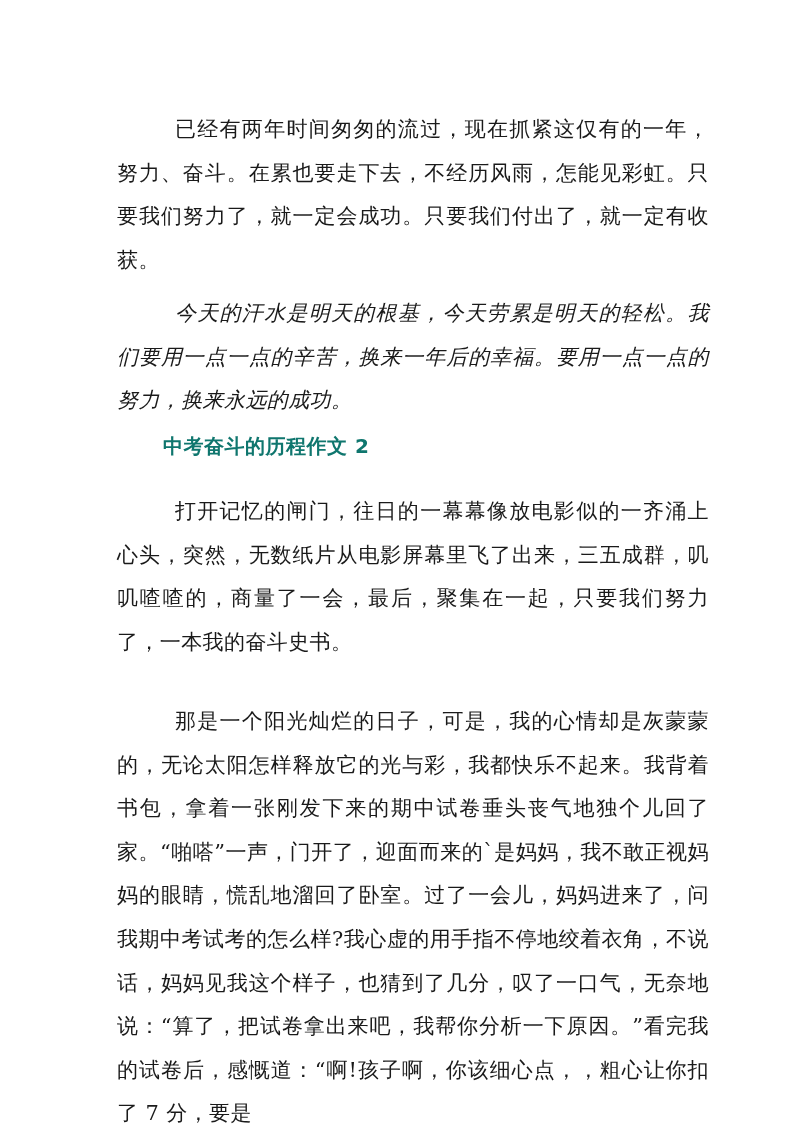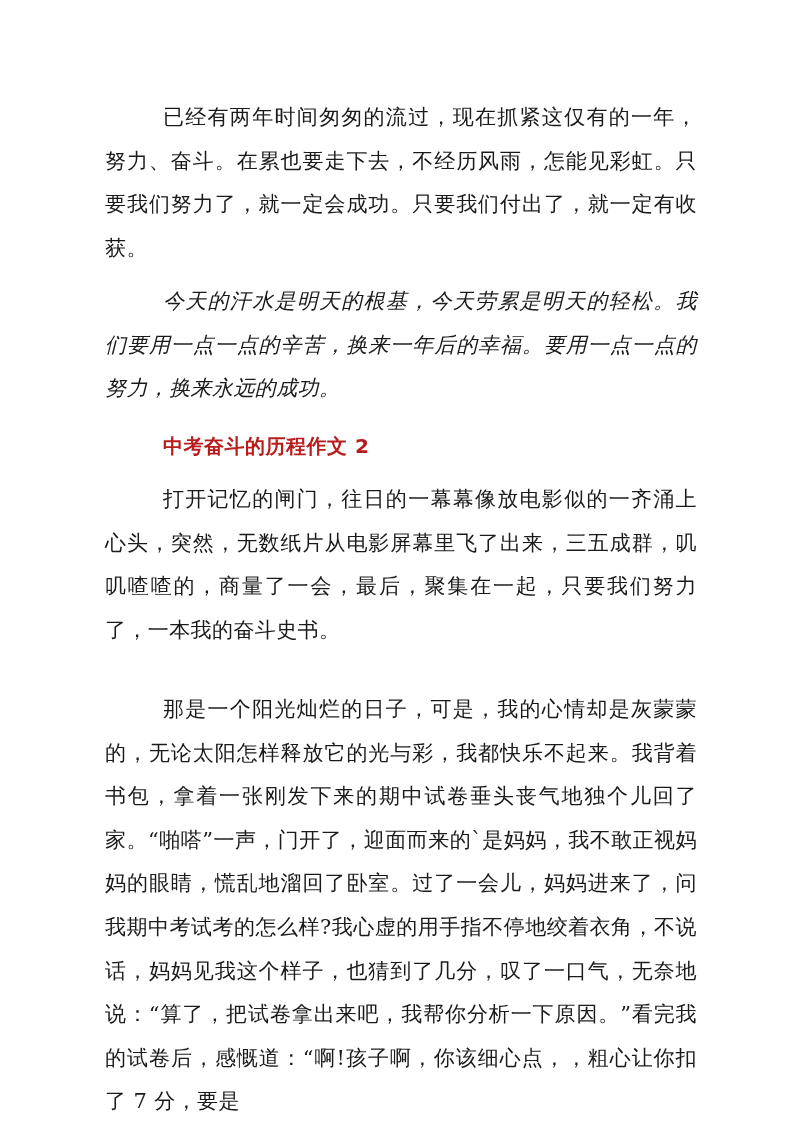--- a/index.html
+++ b/index.html
@@ -23,29 +23,29 @@
     }
     .para {
       position: absolute;
       left: 0;
       width: 592px;
       font-size: 21px;
       line-height: 43.6px;
       text-indent: 58px;
       text-align: justify;
       letter-spacing: 0.4px;
-      margin: 0;
+      margin: 12px;
     }
     .heading {
       position: absolute;
       left: 58px;
       font-family: "DejaVu Sans", "Liberation Sans", sans-serif;
       font-weight: bold;
       font-size: 20px;
-      color: #b91c1c;
+      color: #0f766e;
       margin: 0;
       letter-spacing: 0.5px;
     }
   </style>
 </head>
 <body>
 
 <div class="page">
   <p class="para" style="top:96px;">已经有两年时间匆匆的流过，现在抓紧这仅有的一年，努力、奋斗。在累也要走下去，不经历风雨，怎能见彩虹。只要我们努力了，就一定会成功。只要我们付出了，就一定有收获。</p>
 

